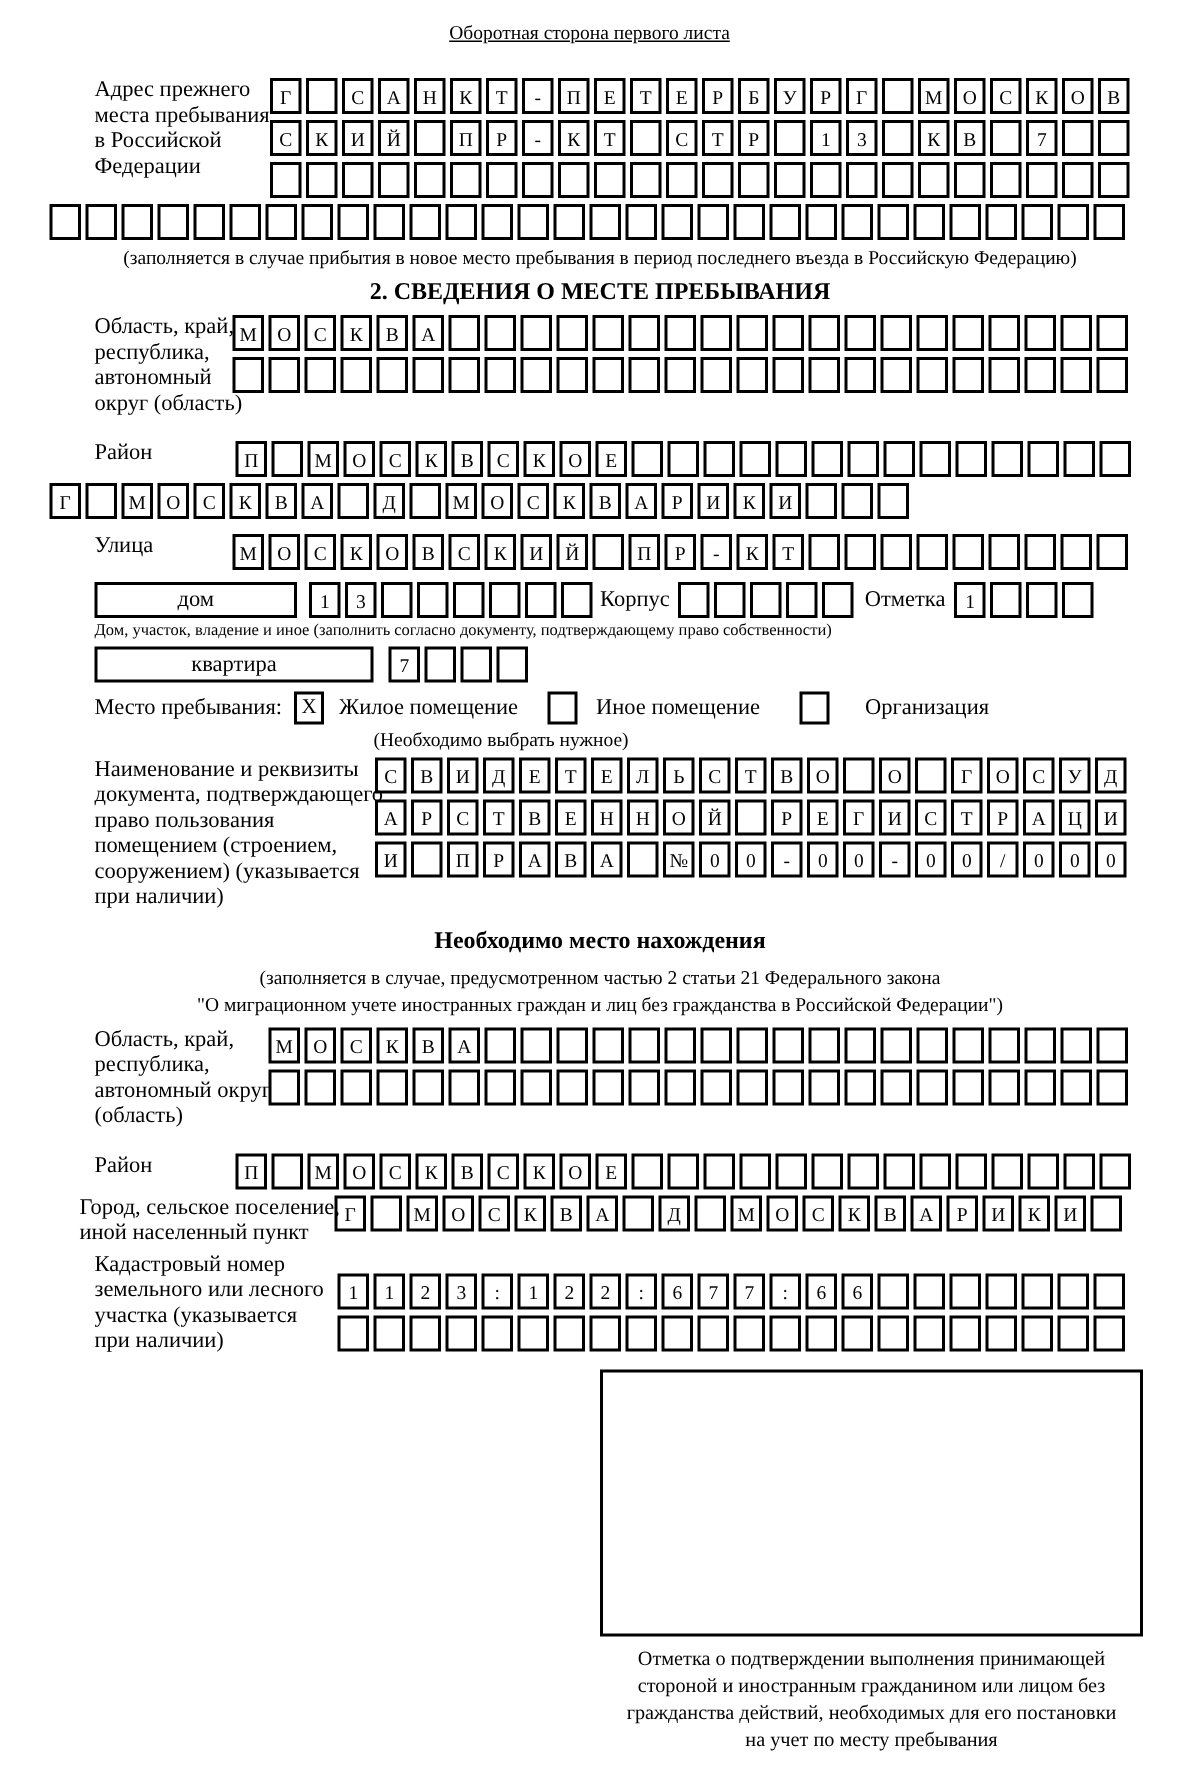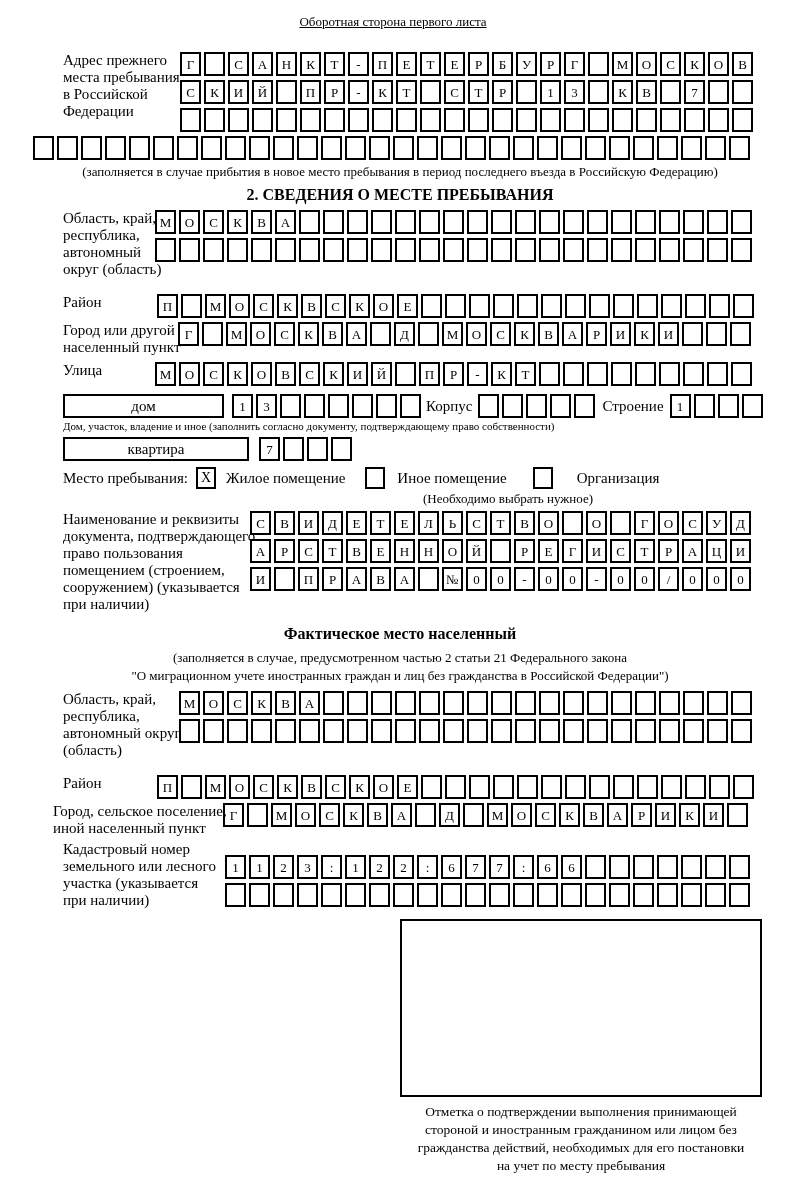--- a/index.html
+++ b/index.html
@@ -9,21 +9,21 @@
 
   .top-title { text-align:center; font-size:13px; padding-right:14px; height:20px; margin-bottom:18px;text-decoration:underline; }
 
   .field { display:flex; align-items:flex-start; }
   .flabel { flex:none; font-size:15px; line-height:17px; white-space:pre; }
   .cellcol { flex:none; }
   .cellrow { display:flex; height:24px; margin-bottom:4px; }
   .cell { flex:none; box-sizing:border-box; width:21px; height:24px; margin-right:3px;
           border:2px solid #000; display:flex; align-items:center; justify-content:center;
           font-size:13px; line-height:1; }
-  .note { font-size:13px; line-height:16px;text-align:center; }
+  .note { font-size:13px; line-height:16px; }
   .center { text-align:center; }
   .sec-title { text-align:center; font-weight:bold; font-size:16px; margin:6px 0 6px 0; }
 
   .inline-row { display:flex; align-items:center; margin-left:30px; }
   .widebox { box-sizing:border-box; border:2px solid #000; height:24px;
              display:flex; align-items:center; justify-content:center; font-size:15px; }
   .lbl { font-size:15px; white-space:pre; }
   .cb { flex:none; box-sizing:border-box; width:20px; height:22px; border:2px solid #000;
         display:flex; align-items:center; justify-content:center; font-size:14px; }
 
@@ -253,22 +253,20 @@
           <span class="cell"></span>
           <span class="cell"></span>
           <span class="cell"></span>
           <span class="cell"></span>
           <span class="cell"></span>
         </div>
       </div>
   </div>
 
   <div class="field">
-    <div class="flabel" style="margin-left:30px;width:115px;">Город или другой
-населенный пункт</div>
     <div class="cellcol">
         <div class="cellrow">
           <span class="cell">Г</span>
           <span class="cell"></span>
           <span class="cell">М</span>
           <span class="cell">О</span>
           <span class="cell">С</span>
           <span class="cell">К</span>
           <span class="cell">В</span>
           <span class="cell">А</span>
@@ -319,40 +317,40 @@
           <span class="cell"></span>
           <span class="cell"></span>
           <span class="cell"></span>
           <span class="cell"></span>
           <span class="cell"></span>
         </div>
       </div>
   </div>
 
   <div class="inline-row mt4">
-    <div class="widebox" style="width:161px;">дом</div>
+    <div class="widebox" style="width:135px;">дом</div>
     <div class="cellrow" style="margin:0 0 0 8px;">
         <span class="cell">1</span>
         <span class="cell">3</span>
         <span class="cell"></span>
         <span class="cell"></span>
         <span class="cell"></span>
         <span class="cell"></span>
         <span class="cell"></span>
         <span class="cell"></span>
       </div>
     <div class="lbl" style="margin:0 6px 0 2px;">Корпус</div>
     <div class="cellrow" style="margin:0;">
         <span class="cell"></span>
         <span class="cell"></span>
         <span class="cell"></span>
         <span class="cell"></span>
         <span class="cell"></span>
       </div>
-    <div class="lbl" style="margin:0 6px 0 4px;">Строение</div>
+    <div class="lbl" style="margin:0 6px 0 4px;">Отметка</div>
     <div class="cellrow" style="margin:0;">
         <span class="cell">1</span>
         <span class="cell"></span>
         <span class="cell"></span>
         <span class="cell"></span>
       </div>
   </div>
   <div class="cap">Дом, участок, владение и иное (заполнить согласно документу, подтверждающему право собственности)</div>
 
   <div class="inline-row">
@@ -449,21 +447,21 @@
           <span class="cell">0</span>
           <span class="cell">0</span>
           <span class="cell">/</span>
           <span class="cell">0</span>
           <span class="cell">0</span>
           <span class="cell">0</span>
         </div>
     </div>
   </div>
 
-  <div class="sec-title mt12">Фактическое место населенный</div>
+  <div class="sec-title mt12">Необходимо место нахождения</div>
   <div class="note center" style="white-space:pre-line;line-height:18px;font-family:Liberation Serif, serif;">(заполняется в случае, предусмотренном частью 2 статьи 21 Федерального закона
 "О миграционном учете иностранных граждан и лиц без гражданства в Российской Федерации")</div>
 
   <div class="field mt6">
     <div class="flabel" style="margin-left:30px;width:116px;">Область, край,
 республика,
 автономный округ
 (область)</div>
     <div class="cellcol">
       <div class="cellrow">

